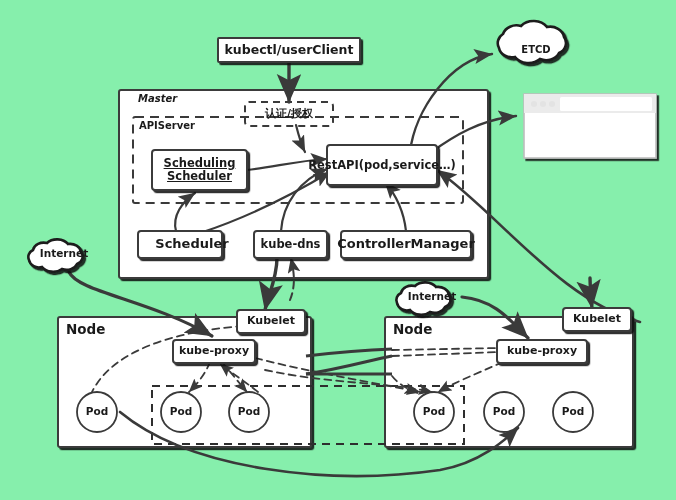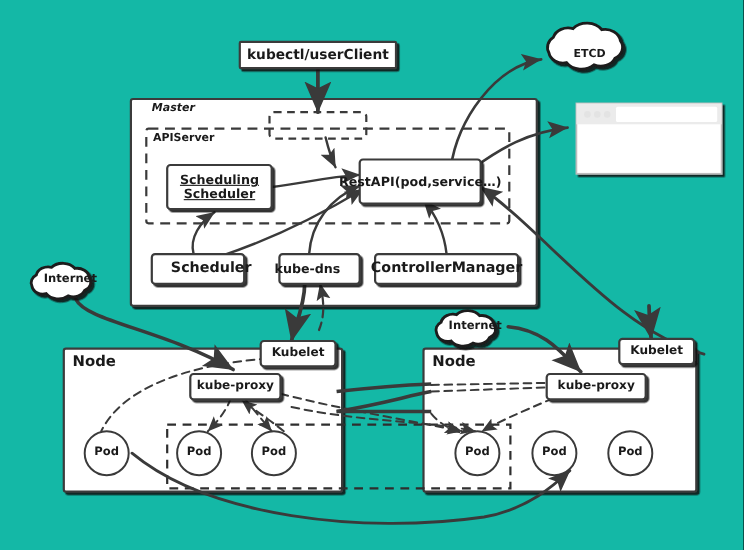--- a/index.html
+++ b/index.html
@@ -1,18 +1,18 @@
 <!DOCTYPE html>
 <html><head>
 <meta charset="utf-8">
 <style>
   html, body { margin:0; padding:0; background:#000; }
   body { width:676px; height:500px; overflow:hidden;
          font-family:"DejaVu Sans","Liberation Sans",sans-serif; }
-  #stage { position:relative; width:676px; height:500px; background:#14b8a6; }
+  #stage { position:relative; width:676px; height:500px; background:#86efac; }
   svg.layer { position:absolute; left:0; top:0; width:676px; height:500px; }
   .lbl { position:absolute; font-weight:bold; color:#1a1a1a; white-space:nowrap;
          pointer-events:none; }
   .boxlbl { position:absolute; display:flex; align-items:center; justify-content:center;
             text-align:center; font-weight:bold; color:#1a1a1a; line-height:1.12;
             white-space:nowrap; }
 </style>
 </head>
 <body>
 
@@ -163,35 +163,38 @@
 
 
   <div class="lbl" style="left:138px;top:93px;font-size:10px;font-style:italic;">
     <span>Master</span>
   </div>
 
   <div class="lbl" style="left:139px;top:120px;font-size:10px;">
     <span>APIServer</span>
   </div>
 
+  <div class="boxlbl" style="left:245px;top:102px;width:88px;height:24px;font-size:11px;">
+    <span>认证/授权</span>
+  </div>
 
   <div class="boxlbl" style="left:152px;top:150px;width:95px;height:40px;font-size:11.5px;flex-direction:column;text-decoration:underline;">
     <span>Scheduling</span>
     <span>Scheduler</span>
   </div>
 
   <div class="boxlbl" style="left:327px;top:145px;width:110px;height:40px;font-size:11.5px;">
     <span>RestAPI</span>
     <span>(pod,service…)</span>
   </div>
 
   <div class="boxlbl" style="left:150px;top:231px;width:84px;height:27px;font-size:13px;align-items:center;">
     <span>Scheduler</span>
   </div>
-  <div class="boxlbl" style="left:243px;top:231px;width:73px;height:27px;font-size:11.5px;text-align:right;">
+  <div class="boxlbl" style="left:254px;top:231px;width:73px;height:27px;font-size:11.5px;text-align:right;">
     <span>kube-dns</span>
   </div>
   <div class="boxlbl" style="left:341px;top:231px;width:130px;height:27px;font-size:13px;">
     <span>ControllerManager</span>
   </div>
 
   <div class="lbl" style="left:33px;top:247px;width:62px;text-align:center;font-size:10.5px;">
     <span>Internet</span>
   </div>
   <div class="lbl" style="left:401px;top:290px;width:62px;text-align:center;font-size:10.5px;">

